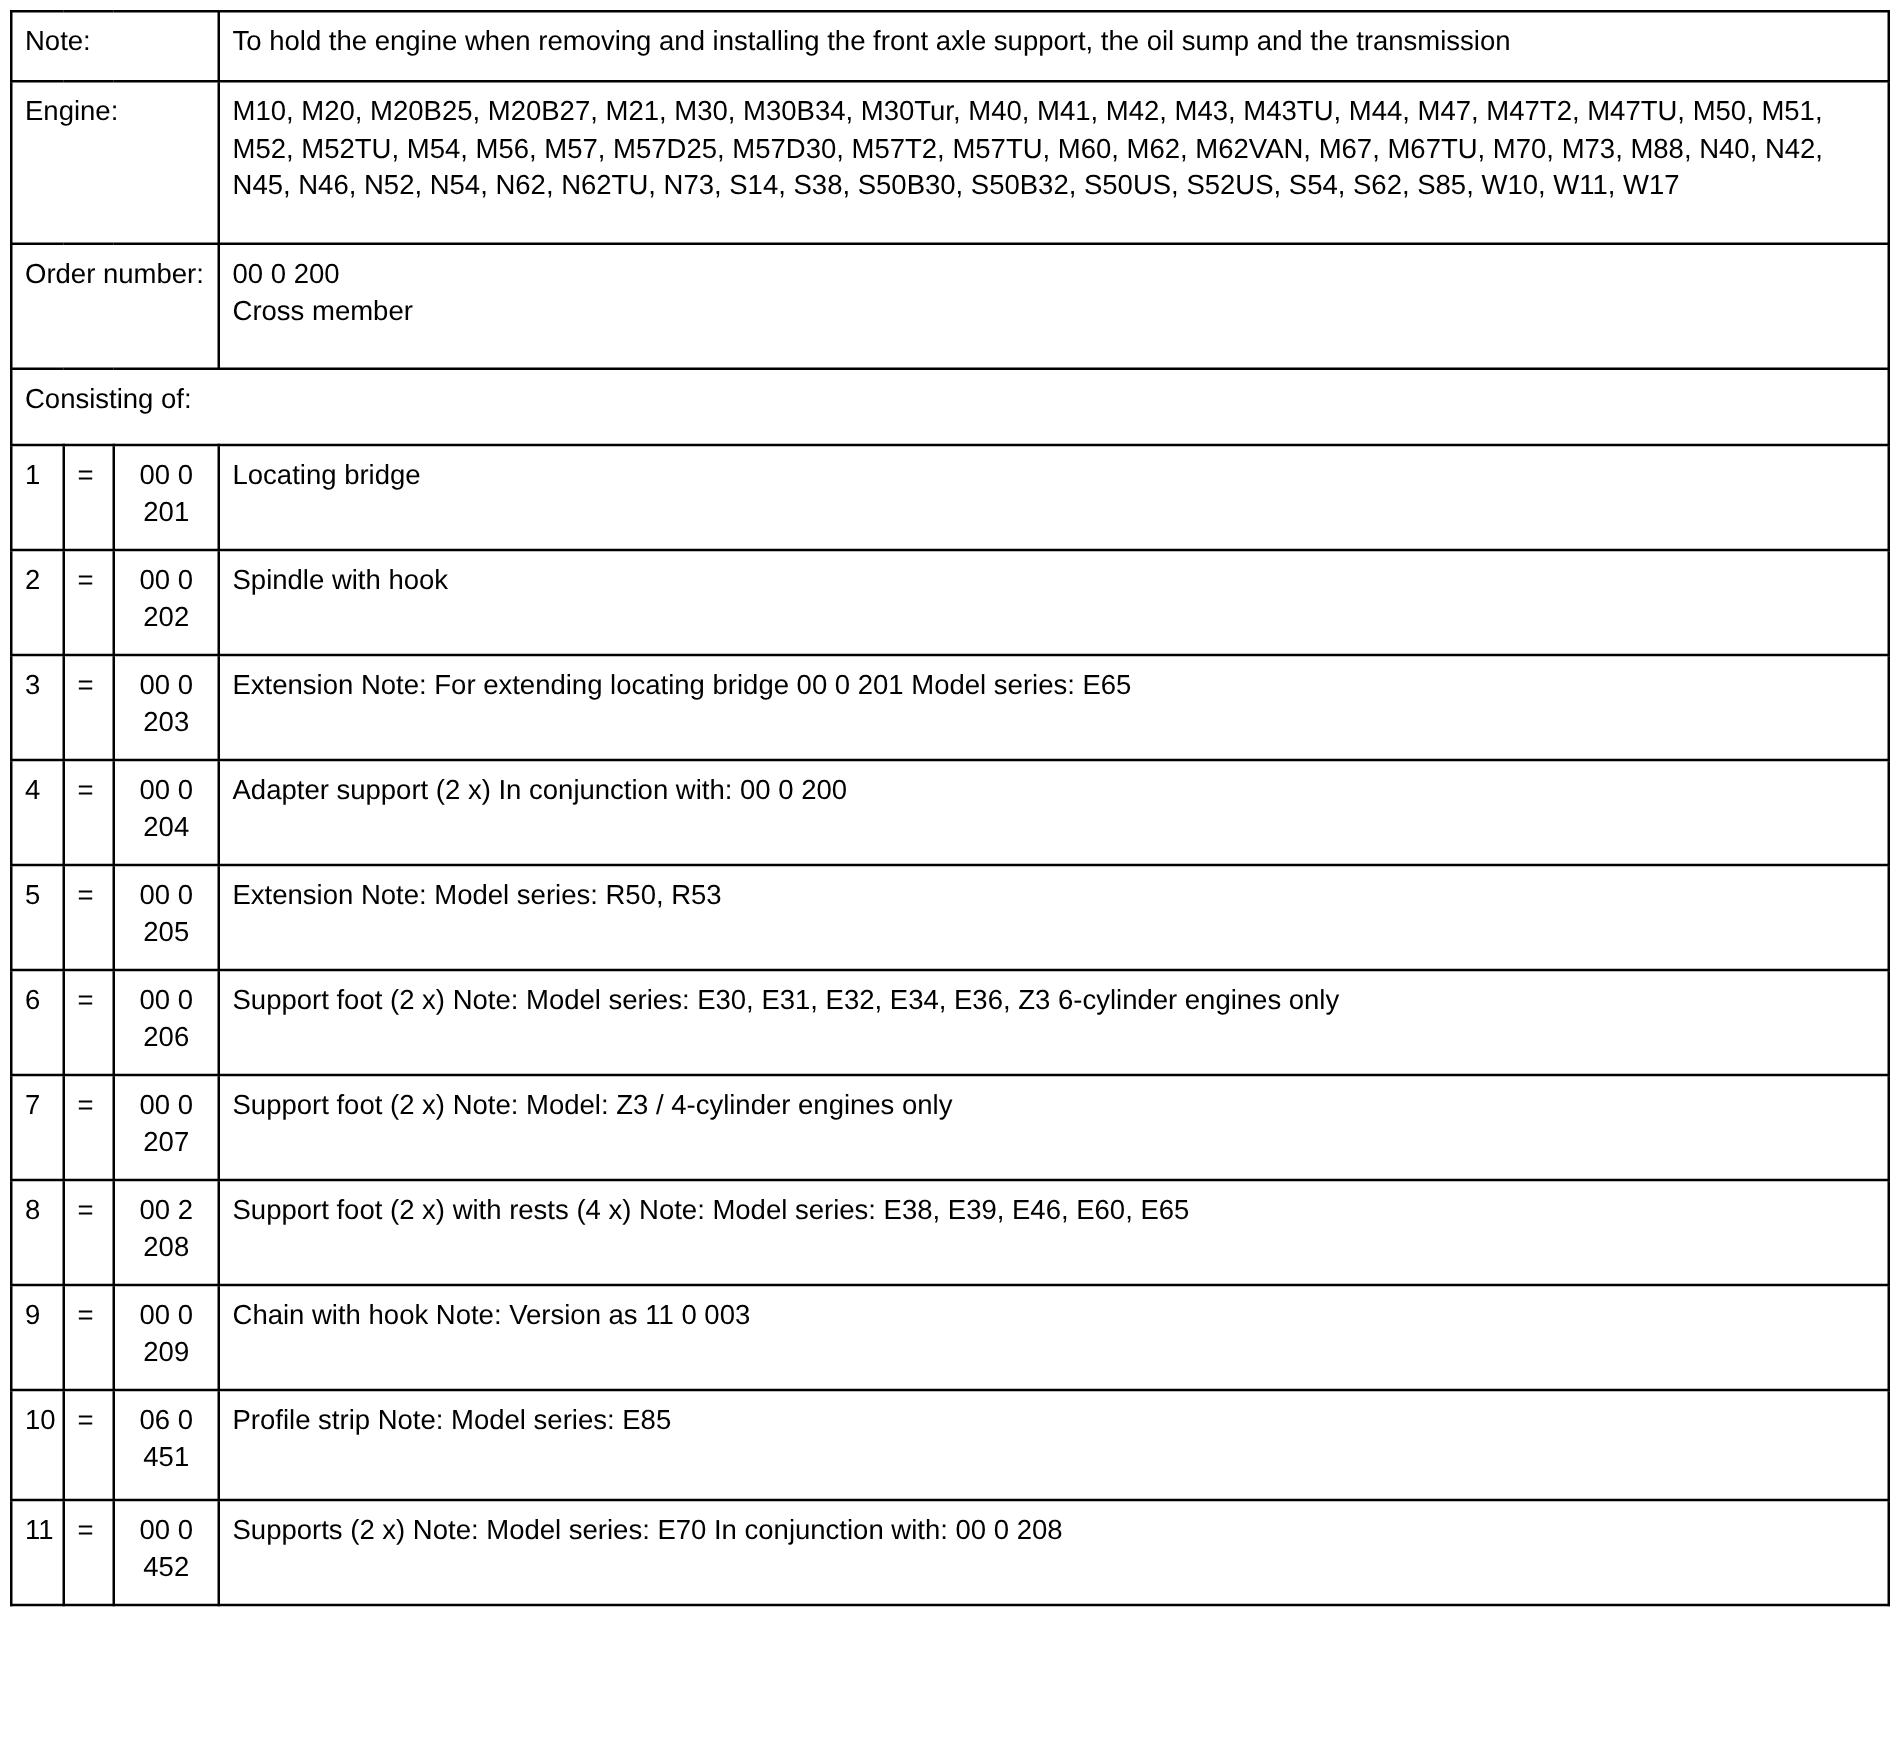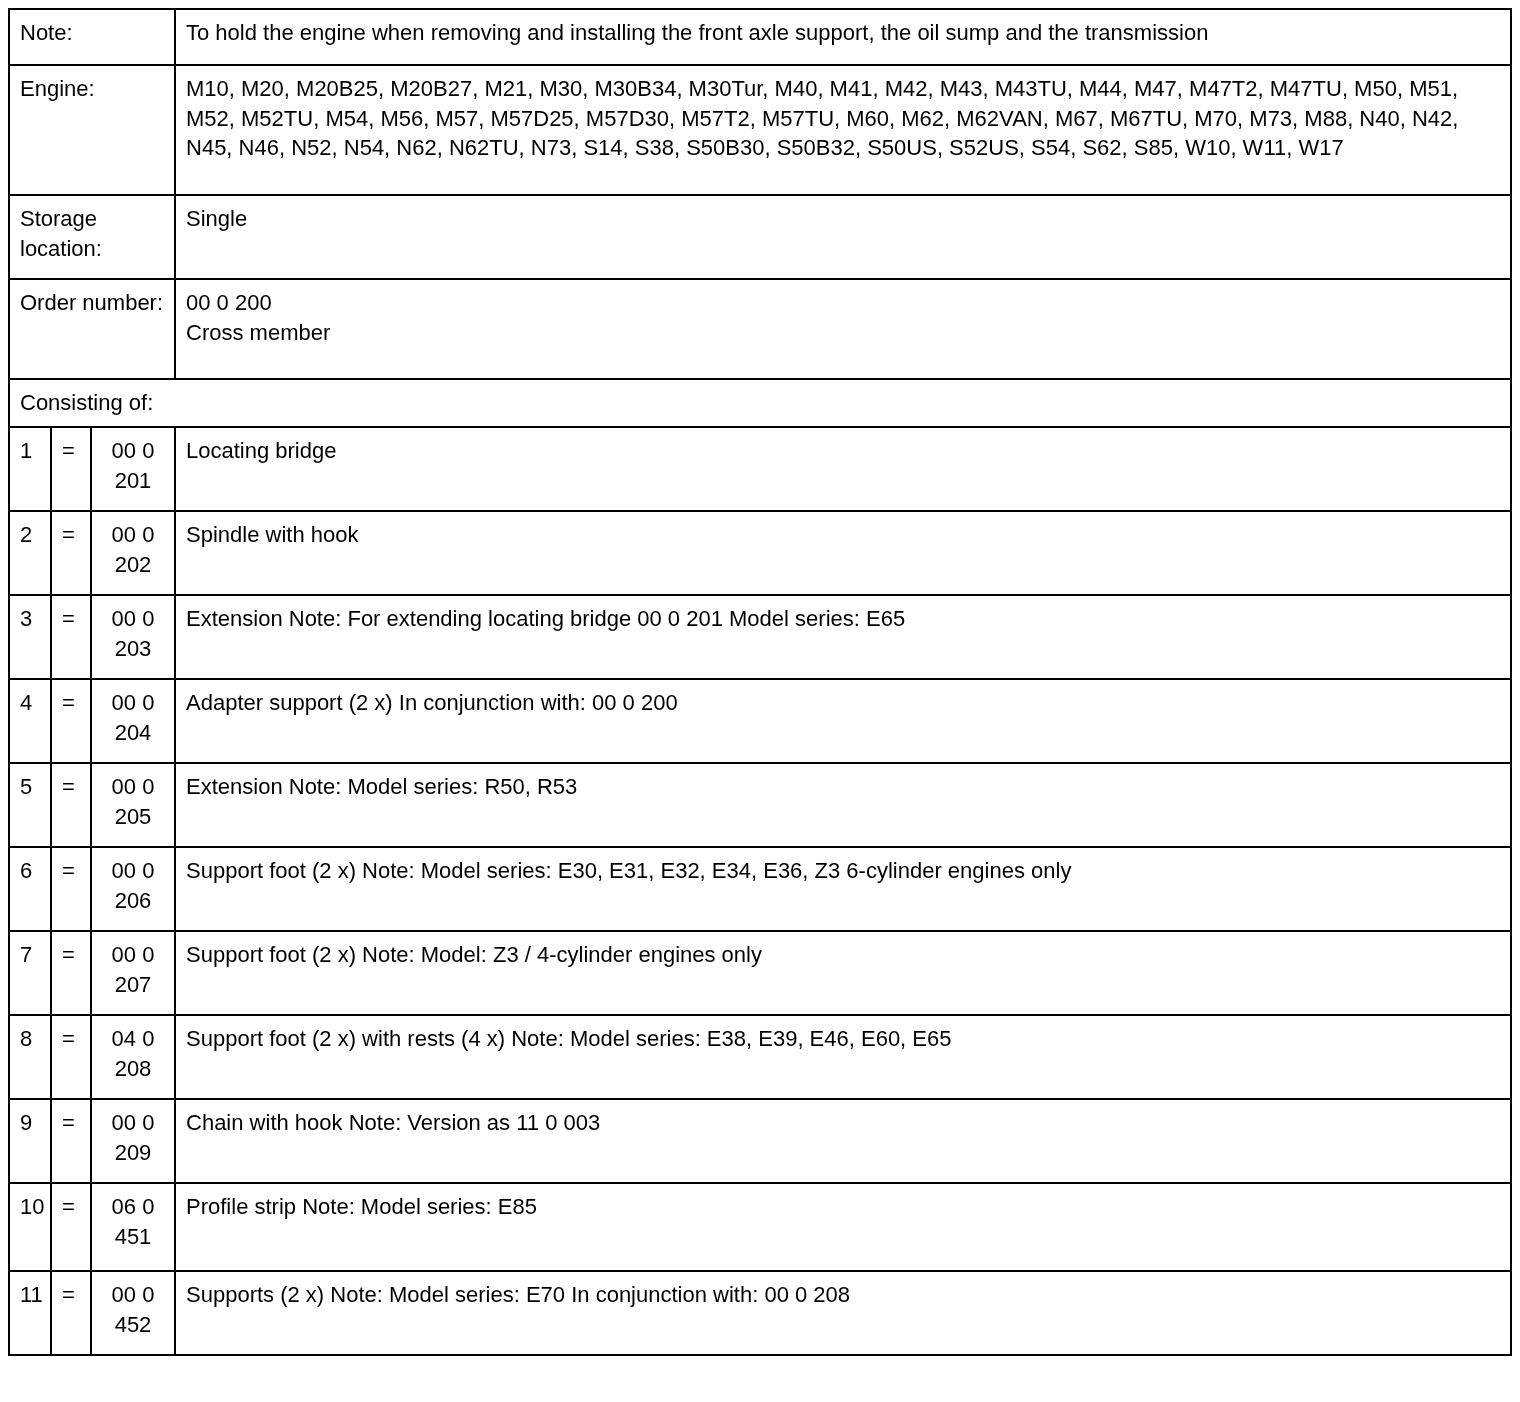--- a/index.html
+++ b/index.html
@@ -61,31 +61,27 @@
     <tbody>
 
       <tr style="height:56px">
         <td colspan="3" class="label-cell">Note:</td>
         <td class="value-cell">To hold the engine when removing and installing the front axle support, the oil sump and the transmission</td>
       </tr>
       <tr style="height:130px">
         <td colspan="3" class="label-cell">Engine:</td>
         <td class="value-cell">M10, M20, M20B25, M20B27, M21, M30, M30B34, M30Tur, M40, M41, M42, M43, M43TU, M44, M47, M47T2, M47TU, M50, M51, M52, M52TU, M54, M56, M57, M57D25, M57D30, M57T2, M57TU, M60, M62, M62VAN, M67, M67TU, M70, M73, M88, N40, N42, N45, N46, N52, N54, N62, N62TU, N73, S14, S38, S50B30, S50B32, S50US, S52US, S54, S62, S85, W10, W11, W17</td>
       </tr>
-      <tr style="height:84px">
-        <td colspan="3" class="label-cell">Storage location:</td>
-        <td class="value-cell">Single</td>
-      </tr>
       <tr style="height:100px">
         <td colspan="3" class="label-cell">Order number:</td>
         <td class="value-cell">00 0 200
 Cross member</td>
       </tr>
 
-      <tr style="height:48px">
+      <tr style="height:61px">
         <td colspan="4" class="section-cell">Consisting of:</td>
       </tr>
 
       <tr style="height:84px">
         <td class="num-cell">1</td>
         <td class="eq-cell">=</td>
         <td class="part-cell">00 0 201</td>
         <td class="value-cell">Locating bridge</td>
       </tr>
       <tr style="height:84px">
@@ -120,21 +116,21 @@
       </tr>
       <tr style="height:84px">
         <td class="num-cell">7</td>
         <td class="eq-cell">=</td>
         <td class="part-cell">00 0 207</td>
         <td class="value-cell">Support foot (2 x) Note: Model: Z3 / 4-cylinder engines only</td>
       </tr>
       <tr style="height:84px">
         <td class="num-cell">8</td>
         <td class="eq-cell">=</td>
-        <td class="part-cell">04 0 208</td>
+        <td class="part-cell">00 2 208</td>
         <td class="value-cell">Support foot (2 x) with rests (4 x) Note: Model series: E38, E39, E46, E60, E65</td>
       </tr>
       <tr style="height:84px">
         <td class="num-cell">9</td>
         <td class="eq-cell">=</td>
         <td class="part-cell">00 0 209</td>
         <td class="value-cell">Chain with hook Note: Version as 11 0 003</td>
       </tr>
       <tr style="height:88px">
         <td class="num-cell">10</td>

